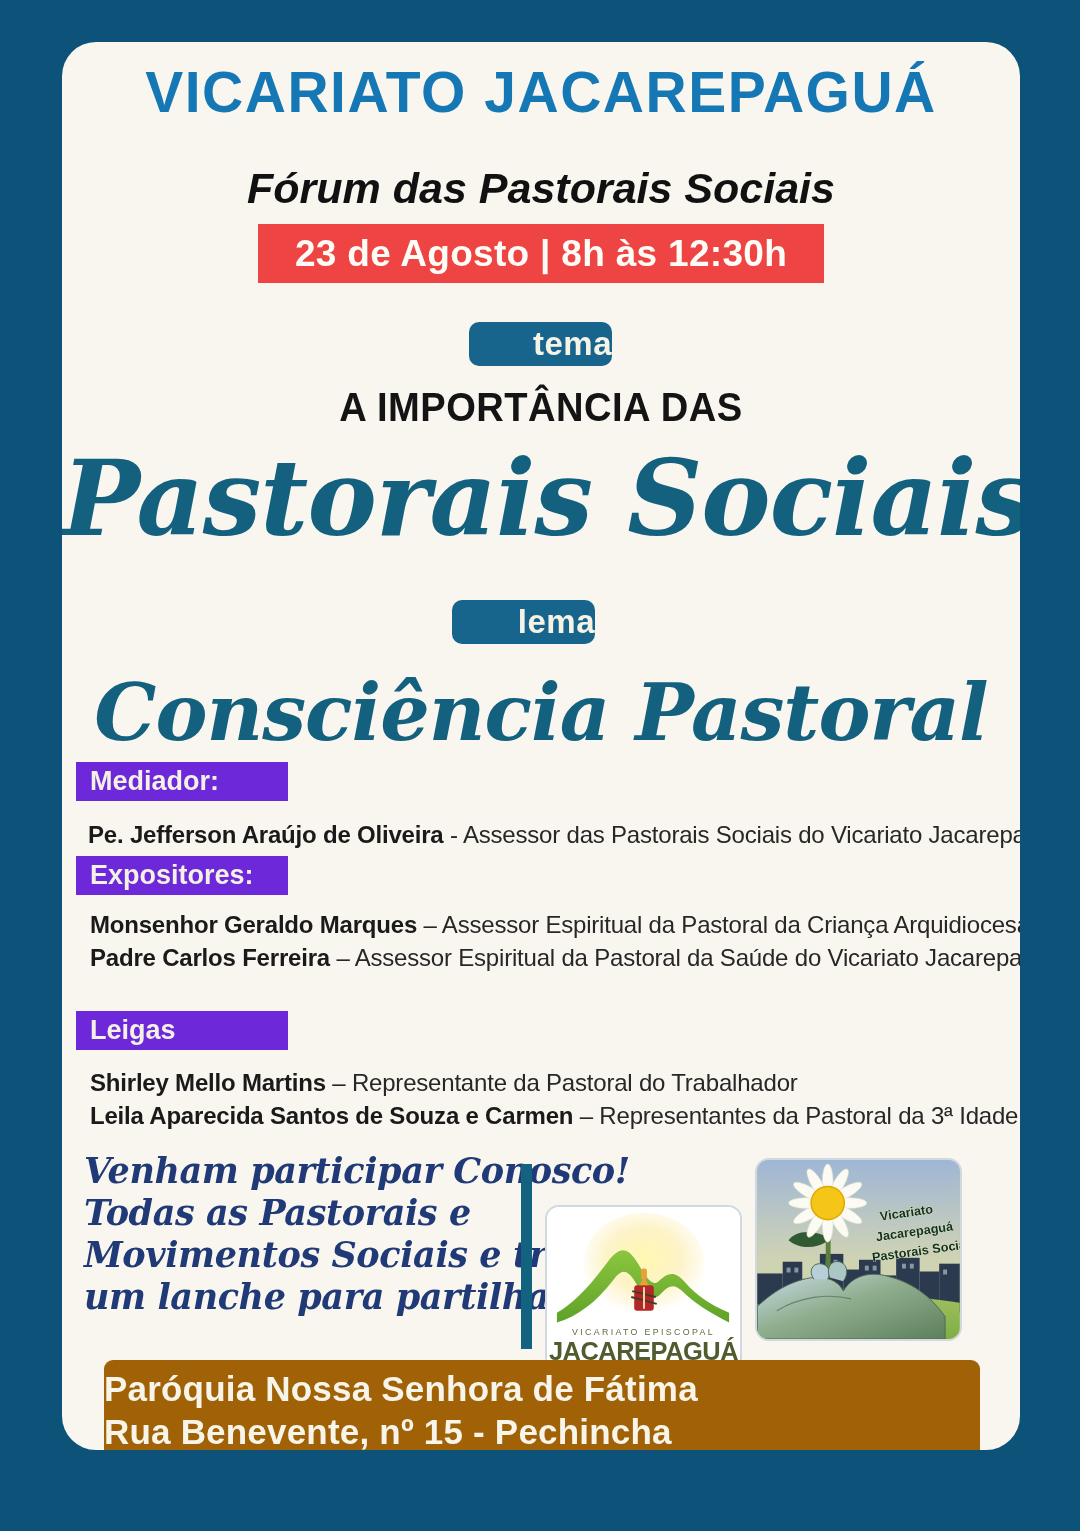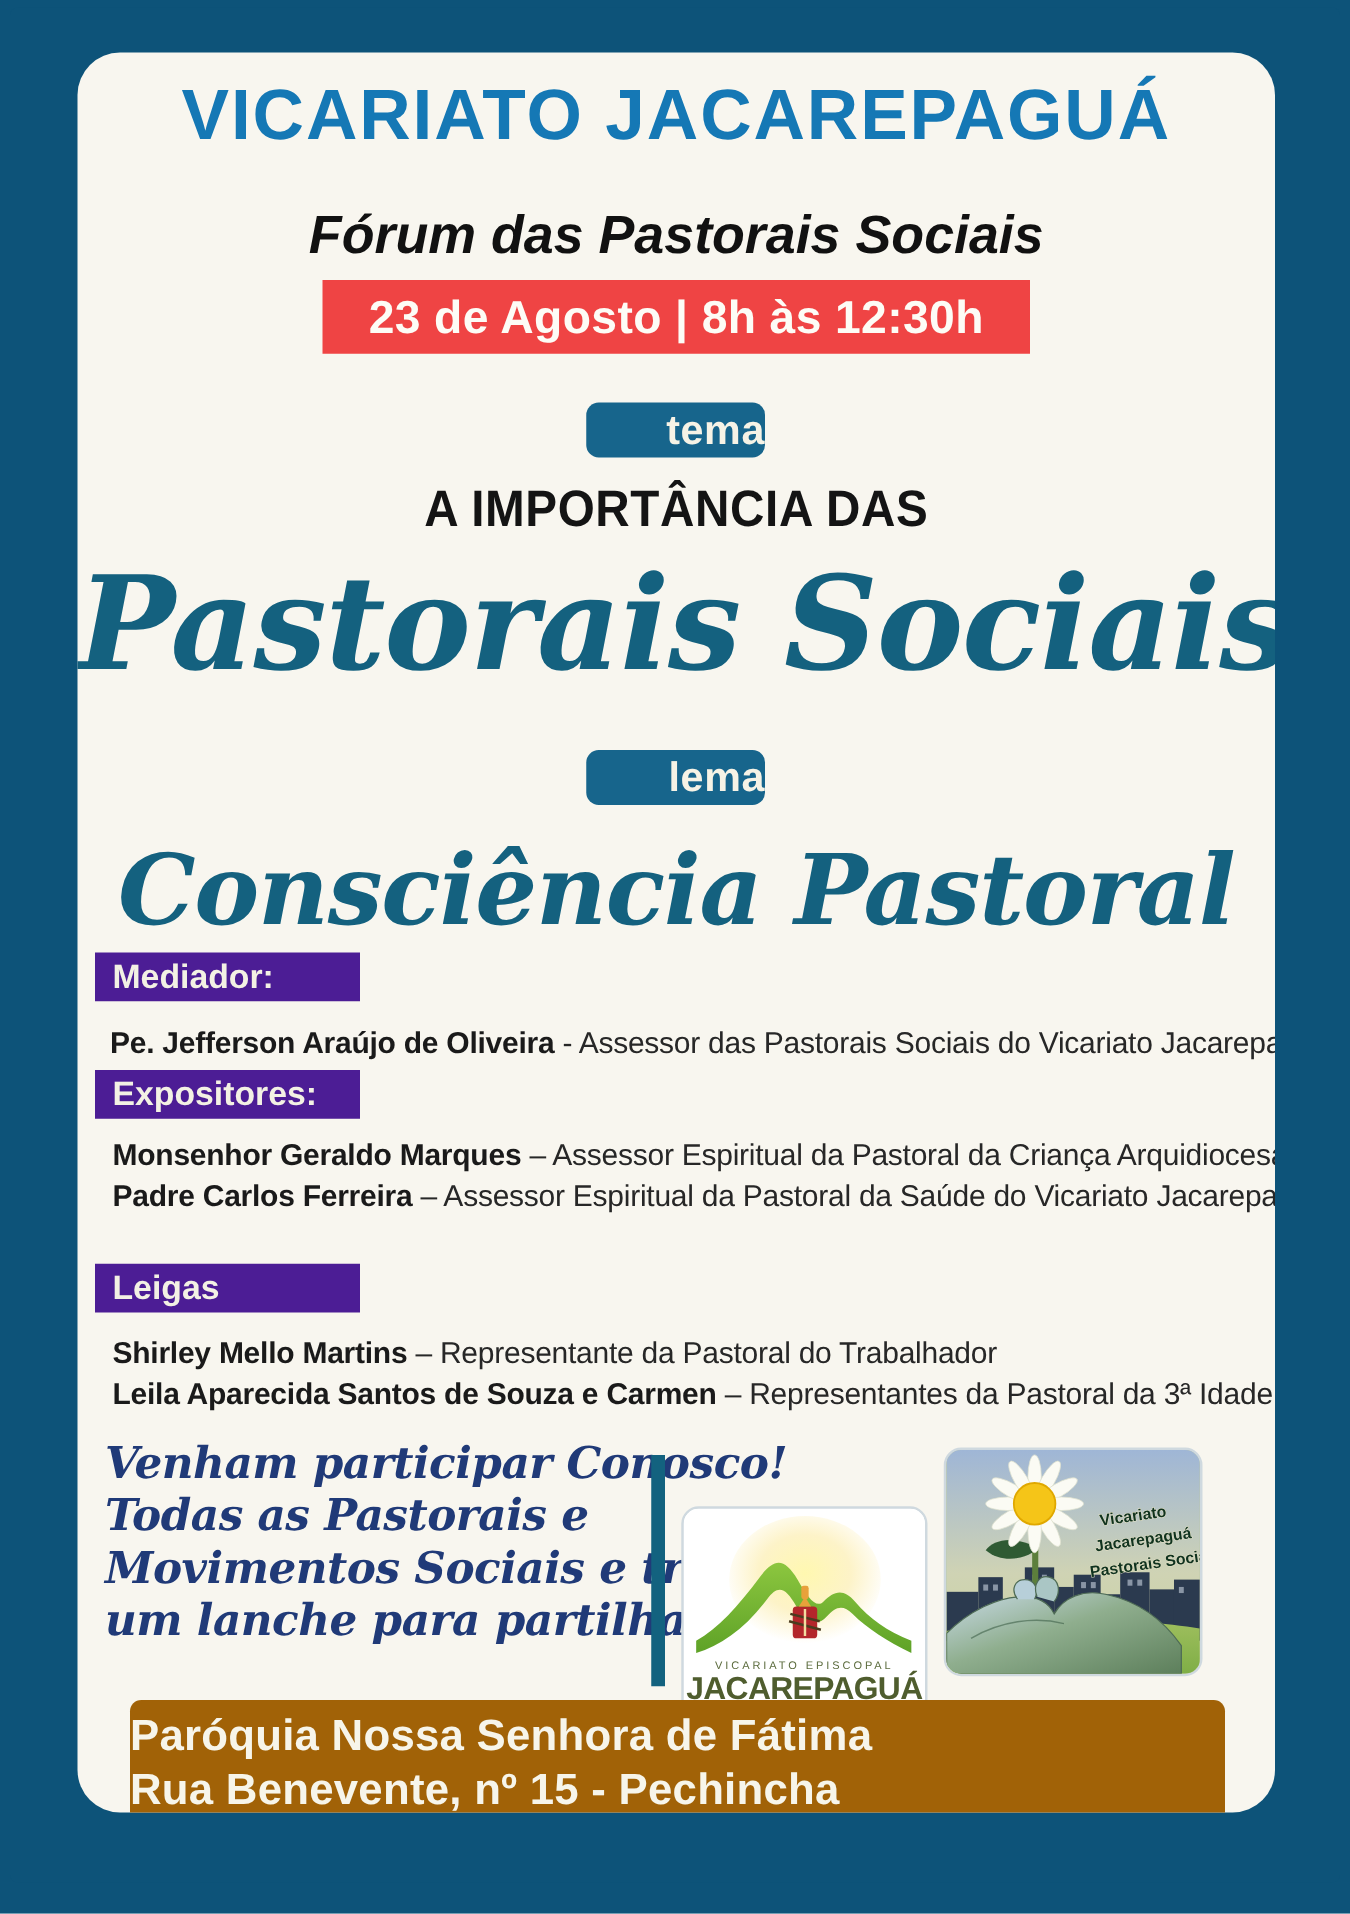--- a/index.html
+++ b/index.html
@@ -112,21 +112,21 @@
     box-sizing: border-box;
   }
   .pill-text {
     font-family: "Liberation Sans", sans-serif;
     font-weight: bold;
     font-size: 33px;
     color: #f6f3e6;
     letter-spacing: .5px;
   }
   #pill-tema { left: 407px; top: 280px; width: 143px; }
-  #pill-lema { left: 407px; top: 558px; width: 143px; }
+  #pill-lema { left: 390px; top: 558px; width: 143px; }
 
   
   .theme-lead {
     position: absolute;
     left: 0;
     top: 342px;
     width: 958px;
     text-align: center;
     font-family: "Liberation Sans", sans-serif;
     font-weight: bold;
@@ -158,21 +158,21 @@
     left: 0;
     top: 625px;
     font-size: 78px;
     letter-spacing: -1px;
   }
 
   
   .sec-badge {
     position: absolute;
     height: 39px;
-    background: #4c1d95;
+    background: #6d28d9;
     display: flex;
     align-items: center;
     box-sizing: border-box;
     padding-left: 14px;
   }
   .sec-badge-text {
     font-family: "Liberation Sans", sans-serif;
     font-weight: bold;
     font-size: 27px;
     color: #f3f1e4;

